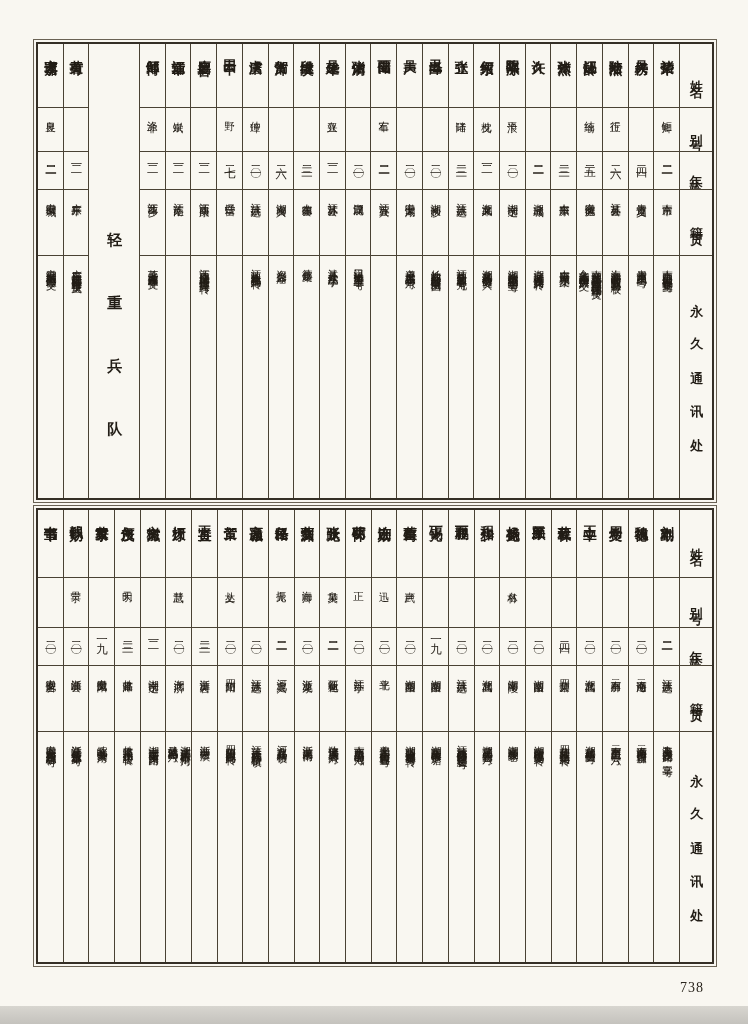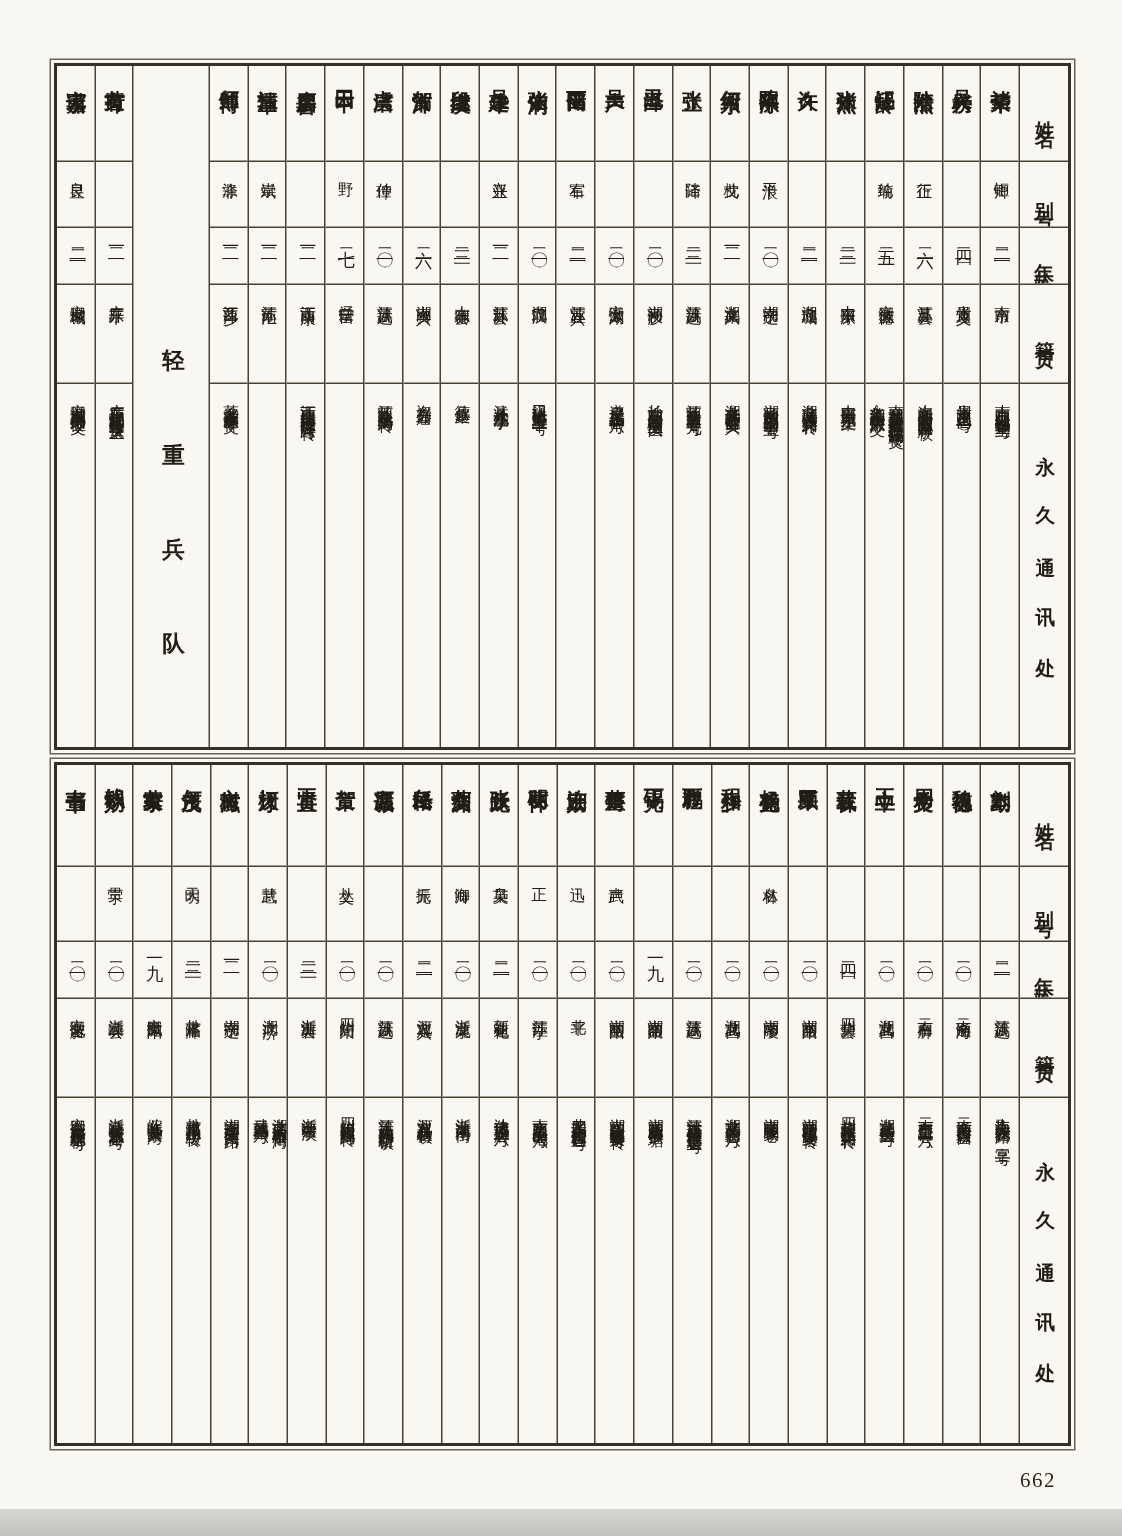--- a/index.html
+++ b/index.html
@@ -943,15 +943,15 @@
           <span class="vtext">二〇</span>
         </div>
         <div class="cell c-native">
           <span class="vtext">安徽合肥</span>
         </div>
         <div class="cell c-addr">
           <span class="vtext">安徽合肥大东门外观德桥一号</span>
         </div>
       </div>
     </div>
-  <div class="page-number">662</div>
+  <div class="page-number">738</div>
 </div>
 <div class="bottom-edge"></div>
 
 </body></html>

